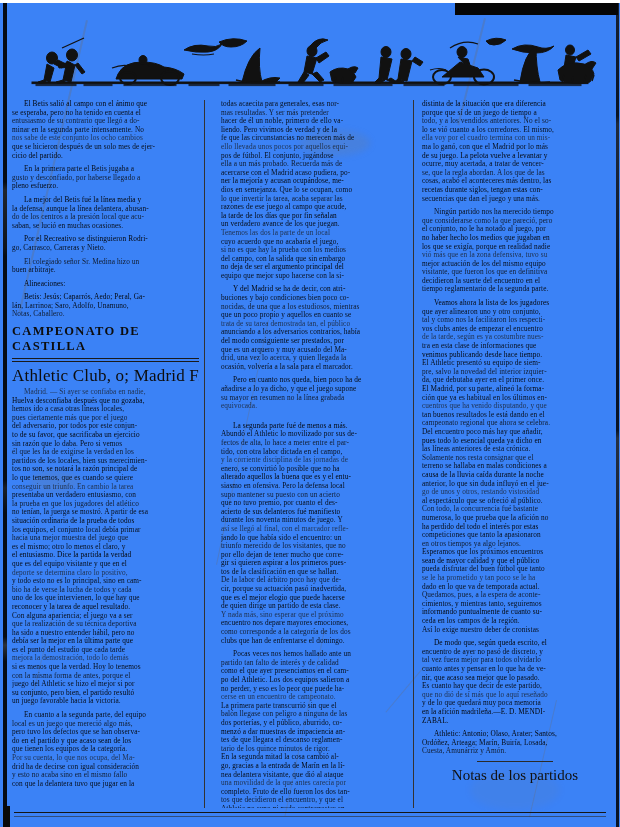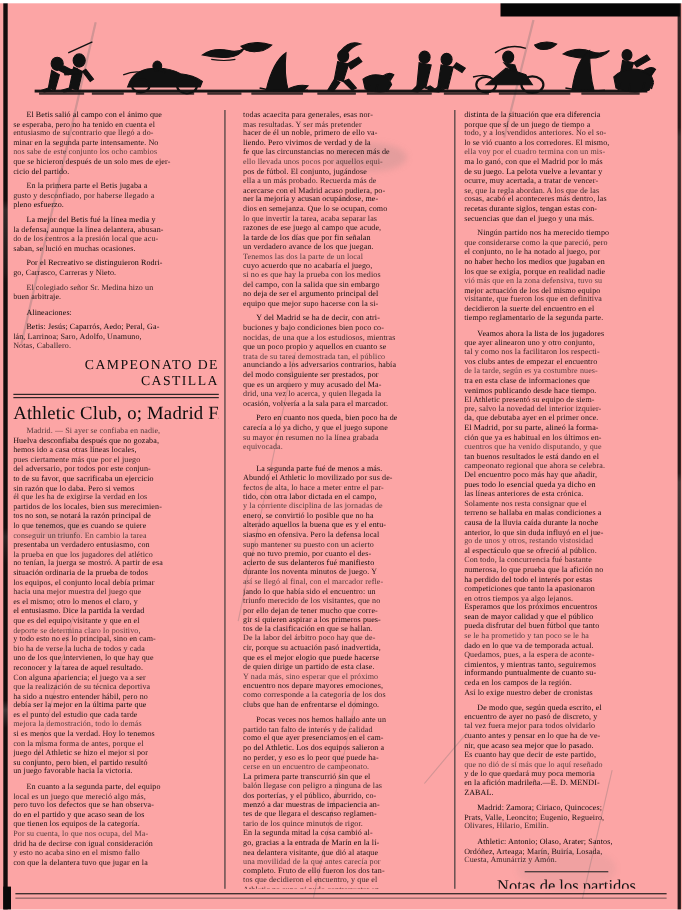--- a/index.html
+++ b/index.html
@@ -4,21 +4,21 @@
 <style>
   html, body {
     margin: 0;
     padding: 0;
     background: #ffffff;
   }
   #page {
     position: relative;
     width: 620px;
     height: 827px;
-    background: #fca5a5;
+    background: #3b82f6;
     overflow: hidden;
     font-family: "Liberation Serif", "DejaVu Serif", serif;
     color: #1a1a1a;
   }
 
   
   .scan-edge-left {
     position: absolute;
     left: 3px; top: 0;
     width: 4px; height: 827px;
@@ -126,22 +126,22 @@
   }
   .rule-short {
     border: 0;
     border-top: 1px solid #2a2a2a;
     margin: 5px 55px 5px 55px;
     height: 0;
   }
   .sect-title {
     font-size: 12.5px;
     letter-spacing: 1.3px;
-    text-align: right;
-    font-weight: 400;
+    text-align: left;
+    font-weight: 700;
     margin: 3px 0 1px 0;
     color: #0d0d0d;
     filter: blur(.2px);
     font-family: "Liberation Serif", "DejaVu Serif", serif;
   }
   .match-title {
     font-size: 17px;
     letter-spacing: .2px;
     margin: 4px 0 2px 0;
     color: #0d0d0d;
@@ -452,21 +452,21 @@
         <span class="ln f v3">trata de su tarea demostrada tan, el público</span>
         <span class="ln f">anunciando a los adversarios contrarios, había</span>
         <span class="ln f v2">del modo consiguiente ser prestados, por</span>
         <span class="ln f">que es un arquero y muy acusado del Ma-</span>
         <span class="ln f v1">drid, una vez lo acerca, y quien llegada la</span>
         <span class="ln">ocasión, volvería a la sala para el marcador.</span>
       </div>
 
       <div class="para ind">
         <span class="ln f v2">Pero en cuanto nos queda, bien poco ha de</span>
-        <span class="ln f">carecía a lo ya dicho, y que el juego supone</span>
+        <span class="ln f">añadirse a lo ya dicho, y que el juego supone</span>
         <span class="ln f v1">su mayor en resumen no la línea grabada</span>
         <span class="ln v3">equivocada.</span>
       </div>
 
       <div class="gap"></div>
 
       <div class="para ind">
         <span class="ln f v2">La segunda parte fué de menos a más.</span>
         <span class="ln f">Abundó el Athletic lo movilizado por sus de-</span>
         <span class="ln f v1">fectos de alta, lo hace a meter entre el par-</span>
@@ -597,25 +597,20 @@
         <span class="ln f v1">tal vez fuera mejor para todos olvidarlo</span>
         <span class="ln f">cuanto antes y pensar en lo que ha de ve-</span>
         <span class="ln f v2">nir, que acaso sea mejor que lo pasado.</span>
         <span class="ln f">Es cuanto hay que decir de este partido,</span>
         <span class="ln f v3">que no dió de sí más que lo aquí reseñado</span>
         <span class="ln f">y de lo que quedará muy poca memoria</span>
         <span class="ln f v2">en la afición madrileña.—E. D. MENDI-</span>
         <span class="ln v2">ZABAL.</span>
       </div>
 
-      <div class="para ind">
-        <span class="ln f v2">Madrid: Zamora; Ciriaco, Quincoces;</span>
-        <span class="ln f">Prats, Valle, Leoncito; Eugenio, Regueiro,</span>
-        <span class="ln v1">Olivares, Hilario, Emilín.</span>
-      </div>
 
       <div class="para ind">
         <span class="ln f v2">Athletic: Antonio; Olaso, Arater; Santos,</span>
         <span class="ln f">Ordóñez, Arteaga; Marín, Buiría, Losada,</span>
         <span class="ln v1">Cuesta, Amunárriz y Amón.</span>
       </div>
 
       <hr class="rule-short">
       <div class="sub-head">Notas de los partidos</div>
 

